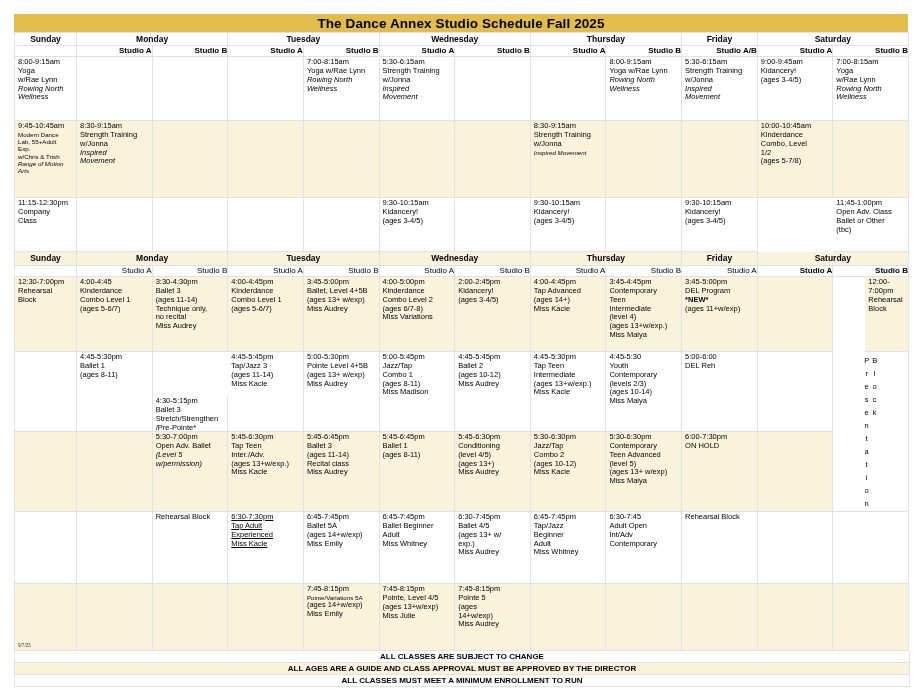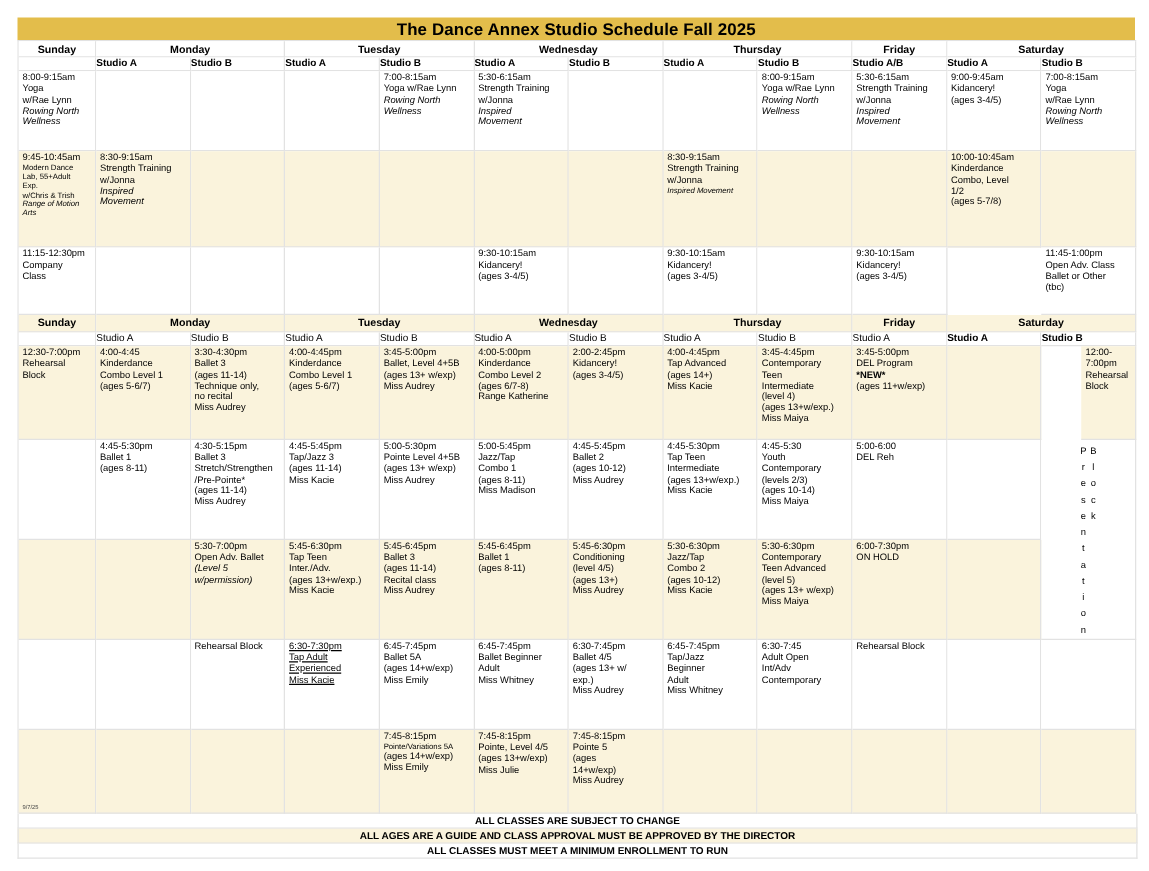--- a/index.html
+++ b/index.html
@@ -4,21 +4,21 @@
 <style>
   html,body{margin:0;padding:0;background:#ffffff;}
   body{width:919px;min-height:697px;font-family:"Liberation Sans",sans-serif;color:#000;}
   .page{padding:14px 11px 0 14px;}
   .title-bar{width:894px;height:18px;background:#e3bd4b;display:flex;align-items:center;justify-content:center;font-weight:bold;font-size:13.5px;letter-spacing:.1px;}
   .section-grid{display:grid;grid-template-columns:62px repeat(11,1fr);width:894px;border-left:1px solid #e2e2e2;}
   .cell{border-right:1px solid #e2e2e2;border-bottom:1px solid #e2e2e2;overflow:hidden;box-sizing:border-box;}
   .bg-white{background:#ffffff;}
   .bg-tan{background:#faf3dc;}
   .day-cell{font-weight:bold;font-size:8.5px;text-align:center;padding-top:1px;}
-  .studio-cell{font-size:8px;text-align:left;}
+  .studio-cell{font-size:8px;text-align:right;}
   .studio-bold{font-weight:bold;}
   .class-cell{font-size:7.5px;line-height:1.18;padding:1px 1px 0 3px;}
   .class-cell div{white-space:normal;}
   .f-i{font-style:italic;}
   .f-b{font-weight:bold;}
   .f-s{font-size:6.2px;}
   .f-si{font-size:6.2px;font-style:italic;}
   .f-tiny{font-size:4.6px;color:#444;}
   .cell-bottom{display:flex;flex-direction:column;justify-content:flex-end;padding-bottom:2px;}
   .vcell{display:flex;justify-content:center;align-items:flex-start;gap:3px;padding-top:2px;overflow:visible;}
@@ -220,21 +220,21 @@
           <div>3:45-5:00pm</div>
           <div>Ballet, Level 4+5B</div>
           <div>(ages 13+ w/exp)</div>
           <div>Miss Audrey</div>
         </div>
         <div class="cell class-cell bg-tan" style="grid-area: 3 / 6;">
           <div>4:00-5:00pm</div>
           <div>Kinderdance</div>
           <div>Combo Level 2</div>
           <div>(ages 6/7-8)</div>
-          <div>Range Katherine</div>
+          <div>Miss Variations</div>
         </div>
         <div class="cell class-cell bg-tan" style="grid-area: 3 / 7;">
           <div>2:00-2:45pm</div>
           <div>Kidancery!</div>
           <div>(ages 3-4/5)</div>
         </div>
         <div class="cell class-cell bg-tan" style="grid-area: 3 / 8;">
           <div>4:00-4:45pm</div>
           <div>Tap Advanced</div>
           <div>(ages 14+)</div>
@@ -259,21 +259,21 @@
         <div class="cell class-cell bg-tan" style="grid-area: 3 / 12; margin-left: 32px;">
           <div>12:00-7:00pm</div>
           <div>Rehearsal Block</div>
         </div>
         <div class="cell bg-white" style="grid-area: 4 / 1;"></div>
         <div class="cell class-cell bg-white" style="grid-area: 4 / 2;">
           <div>4:45-5:30pm</div>
           <div>Ballet 1</div>
           <div>(ages 8-11)</div>
         </div>
-        <div class="cell class-cell bg-white" style="grid-area: 4 / 3;">
+        <div class="cell class-cell bg-white" style="grid-area: 4 / 3; margin-top: 44px;">
           <div>4:30-5:15pm</div>
           <div>Ballet 3</div>
           <div>Stretch/Strengthen</div>
           <div>/Pre-Pointe*</div>
           <div>(ages 11-14)</div>
           <div>Miss Audrey</div>
         </div>
         <div class="cell class-cell bg-white" style="grid-area: 4 / 4;">
           <div>4:45-5:45pm</div>
           <div>Tap/Jazz 3</div>

